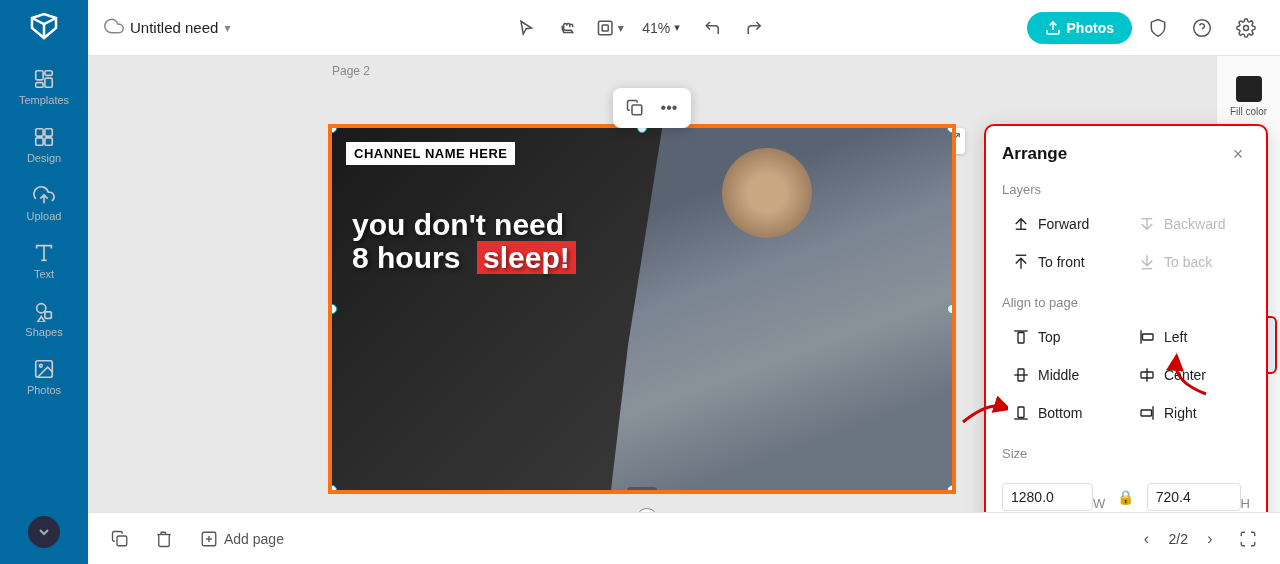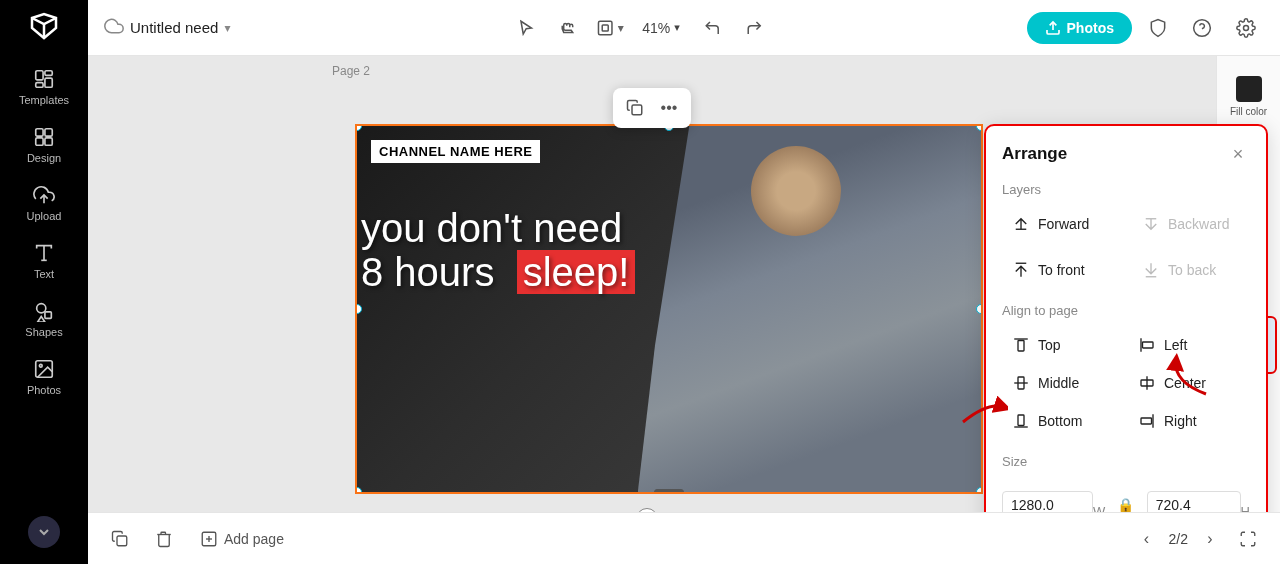--- a/index.html
+++ b/index.html
@@ -1,21 +1,21 @@
 <!DOCTYPE html>
 <html><head>
   <meta charset="utf-8">
   <style>
     * { box-sizing: border-box; margin: 0; padding: 0; }
     body { font-family: -apple-system, BlinkMacSystemFont, 'Segoe UI', sans-serif; background: #f0f0f0; display: flex; width: 1280px; height: 564px; overflow: hidden; }
 
     
     .sidebar {
       width: 88px;
-      background: #000000;
+      background: #0369a1;
       display: flex;
       flex-direction: column;
       align-items: center;
       padding: 8px 0;
       gap: 4px;
       flex-shrink: 0;
     }
     .sidebar-logo {
       width: 36px; height: 36px;
       margin-bottom: 12px;
@@ -122,24 +122,23 @@
       font-size: 12px;
       color: #888;
     }
 
     .canvas-frame {
       position: absolute;
       top: 68px;
       left: 240px;
       width: 628px;
       height: 370px;
-      border: 2px solid #f97316;
+      border: 4px solid #f97316;
       background: #000;
       overflow: hidden;
-      margin-left: 27px;
     }
 
     
     .canvas-image-bg {
       position: absolute;
       top: 0; left: 0; right: 0; bottom: 0;
       background: linear-gradient(135deg, #1a1a1a 0%, #2d2d2d 40%, #444 100%);
     }
 
     .channel-name-box {
@@ -151,24 +150,24 @@
       font-weight: 800;
       font-size: 13px;
       padding: 4px 8px;
       text-transform: uppercase;
       letter-spacing: 0.5px;
     }
 
     .main-text {
       position: absolute;
       top: 80px;
-      left: 4px;
+      left: 20px;
       color: white;
-      font-weight: 400;
-      font-size: 40px;
+      font-weight: 700;
+      font-size: 30px;
       line-height: 1.1;
       text-shadow: 2px 2px 4px rgba(0,0,0,0.5);
     }
 
     .sleep-highlight {
       background: #e63030;
       color: white;
       padding: 0 6px;
     }
 
@@ -240,21 +239,21 @@
     .section-label {
       font-size: 13px;
       color: #888;
       margin-bottom: 10px;
       font-weight: 500;
     }
 
     .layers-row {
       display: grid;
       grid-template-columns: 1fr 1fr;
-      gap: 12px;
+      gap: 4px;
       margin-bottom: 16px;
     }
     .layer-btn {
       display: flex; align-items: center; gap: 8px;
       padding: 8px 10px;
       border: none; background: transparent;
       border-radius: 6px; cursor: pointer;
       font-size: 14px; color: #222;
     }
     .layer-btn.disabled { color: #bbb; cursor: default; }

